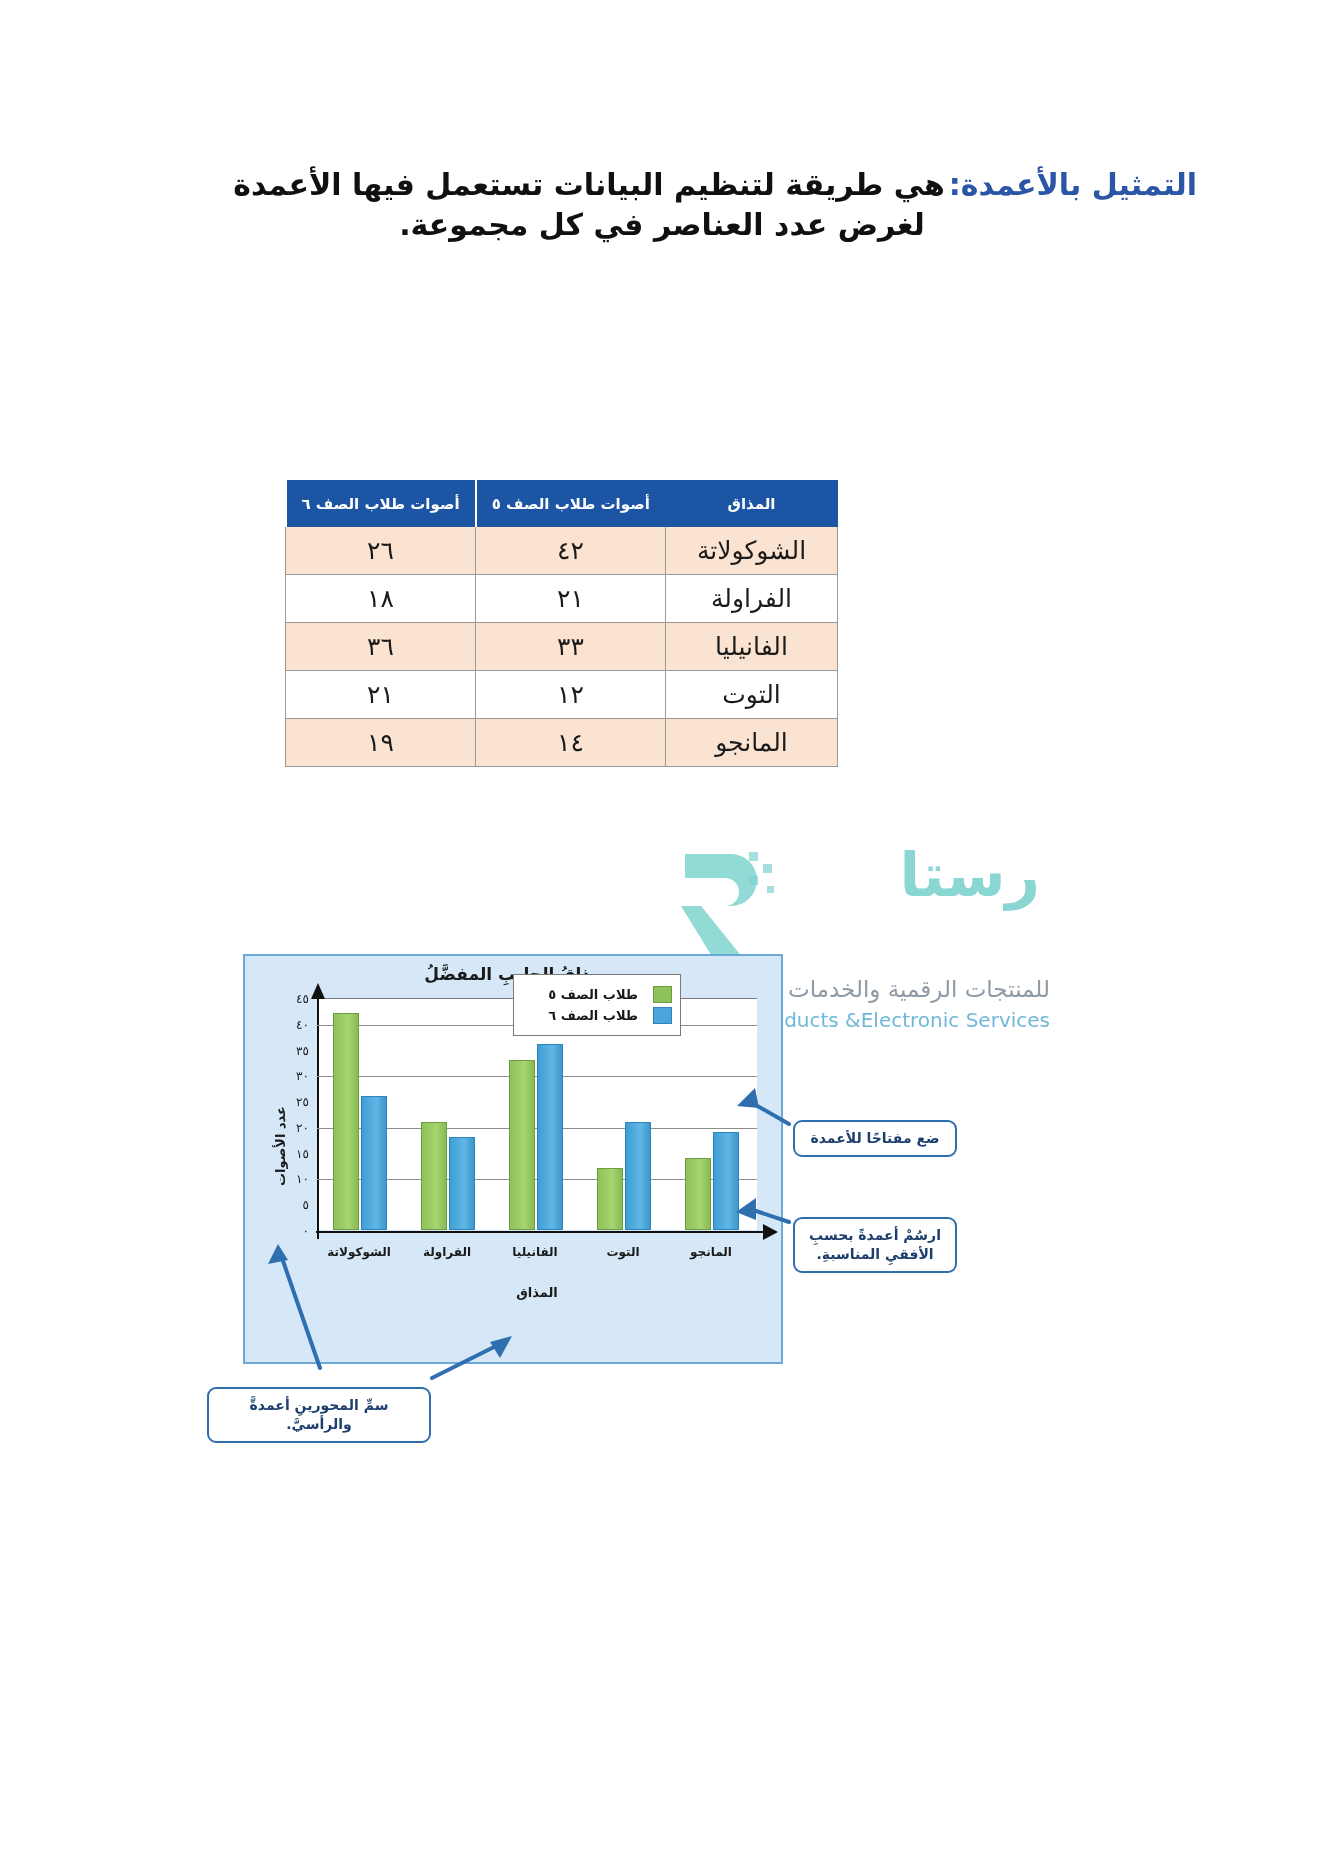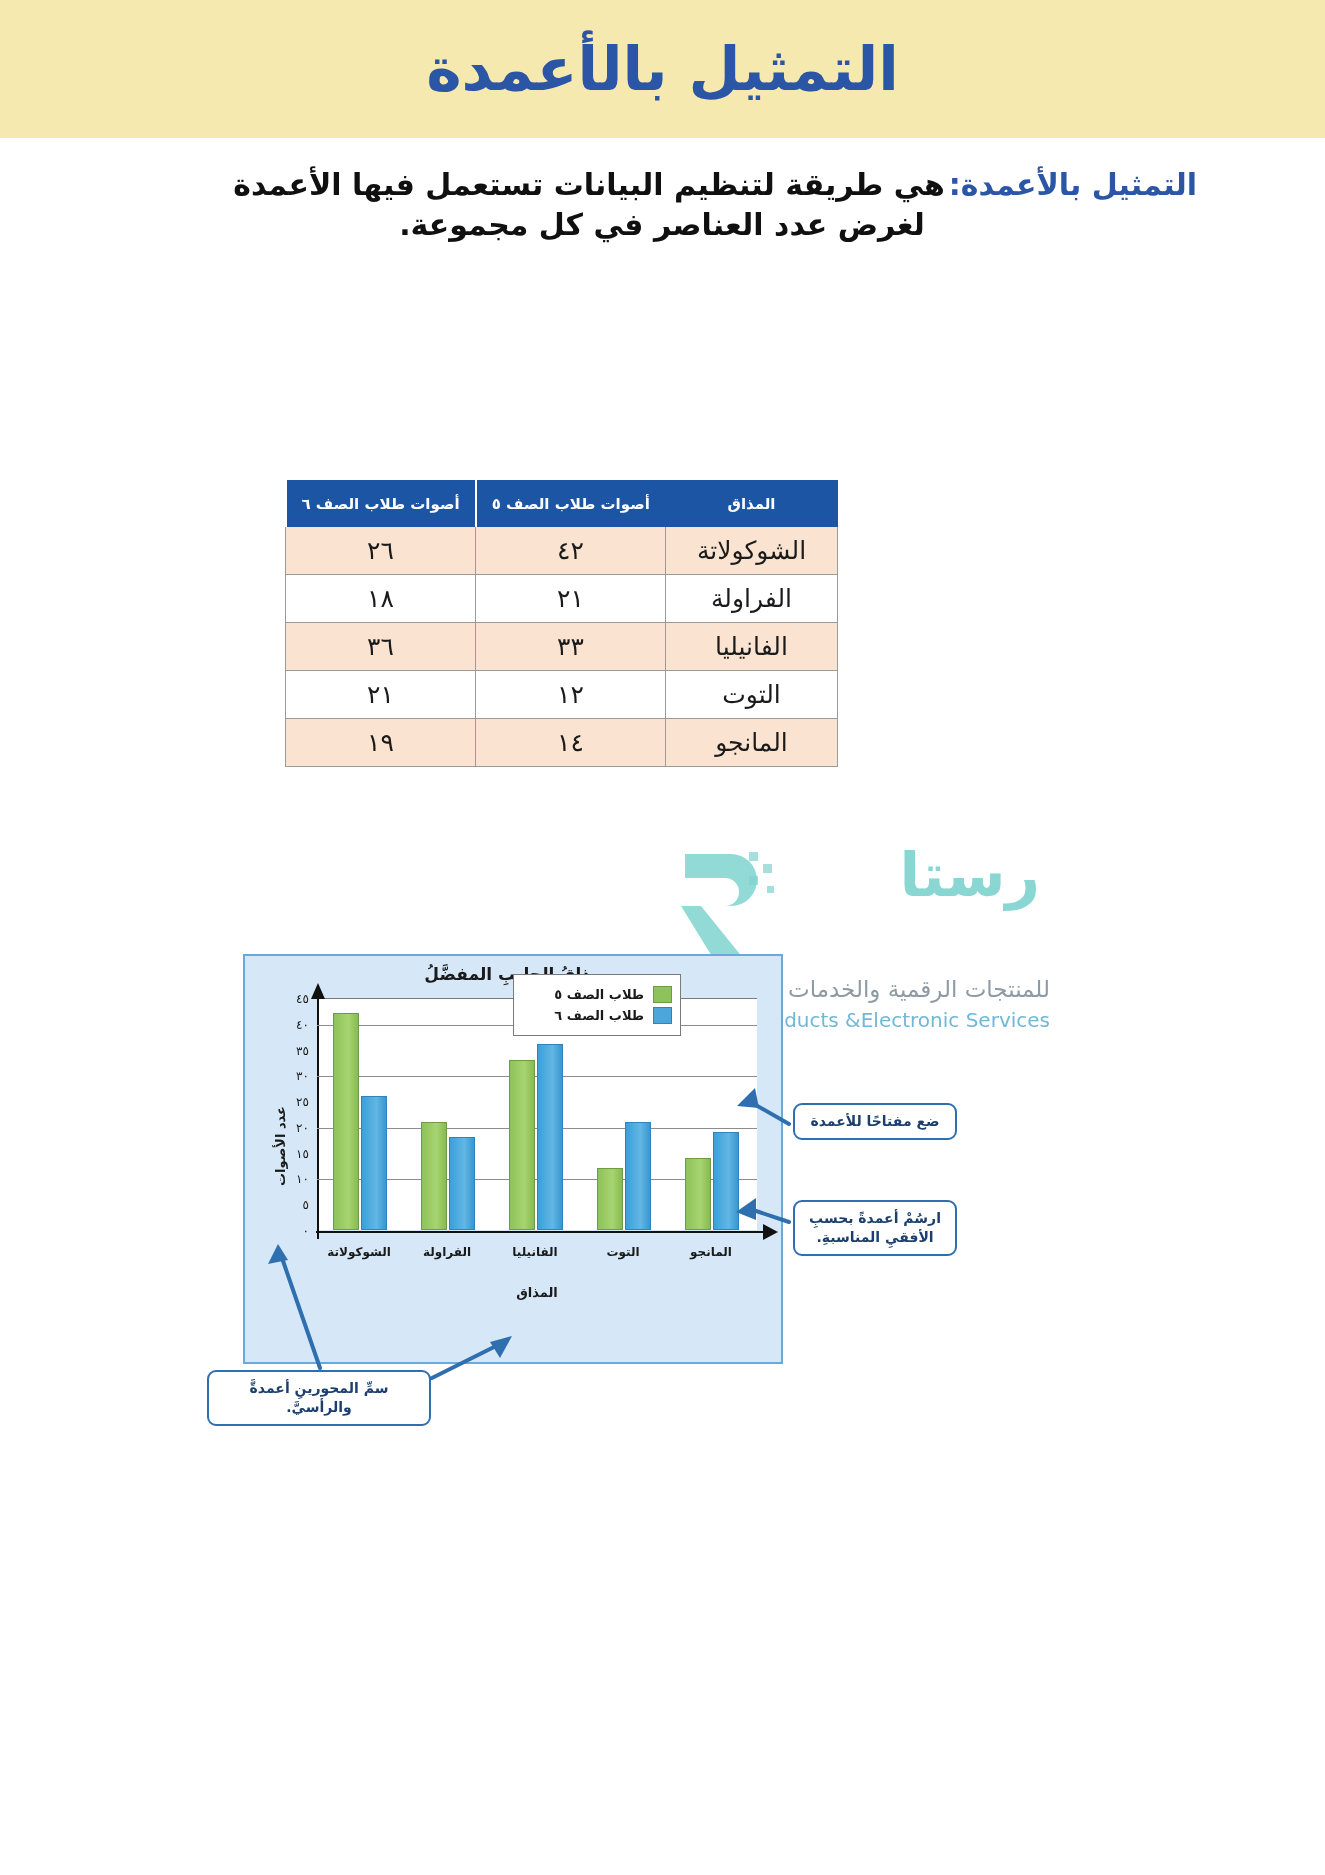--- a/index.html
+++ b/index.html
@@ -161,50 +161,47 @@
   .xlabel {
     position:absolute; left:0; right:0; top:286px; text-align:center;
     font-family:"DejaVu Sans","Liberation Sans",sans-serif;
     font-weight:700; font-size:13px; color:#1a1a1a; direction:rtl;
   }
   .legend {
     position:absolute; left:268px; top:18px; width:168px;
     background:#ffffff; border:1px solid #7a7a7a; padding:7px 8px;
     direction:rtl;
   }
-  .legend-row { display:flex; align-items:center; gap:9px; margin:4px 0; }
+  .legend-row { display:flex; align-items:center; gap:15px; margin:4px 0; }
   .swatch { width:19px; height:17px; flex:0 0 auto; }
   .swatch.g5 { background:#8ec25a; border:1px solid #6d9c42; }
   .swatch.g6 { background:#4aa6db; border:1px solid #2f84ba; }
   .legend-txt {
     font-family:"DejaVu Sans","Liberation Sans",sans-serif;
     font-weight:700; font-size:13px; color:#1a1a1a;
   }
 
   
   .callout {
     position:absolute; background:#ffffff;
     border:2px solid #2f6fb0; border-radius:9px;
     padding:7px 12px; direction:rtl; text-align:center;
     font-family:"DejaVu Sans","Liberation Sans",sans-serif;
-    font-size:14px; font-weight:700; color:#1d3f6e; line-height:1.35;
+    font-size:14px; font-weight:700; color:#1d3f6e; line-height:1.35;margin-top:17px;
   }
   .callout.c1 { left:793px; top:1103px; width:164px; }
   .callout.c2 { left:793px; top:1200px; width:164px; }
   .callout.c3 { left:207px; top:1370px; width:224px; }
   .arrow-svg { position:absolute; left:0; top:0; width:1325px; height:1875px; pointer-events:none; }
 </style>
 </head>
 <body>
 
 <div class="page">
 
-  <div class="banner">
-    <div class="banner-title">التمثيل بالأعمدة</div>
-  </div>
 
   <div class="definition">
     <div>
       <span class="def-term">التمثيل بالأعمدة:</span>
       <span class="def-body">هي طريقة لتنظيم البيانات تستعمل فيها الأعمدة</span>
     </div>
     <div class="def-body" style="text-align:center;">لغرض عدد العناصر في كل مجموعة.</div>
   </div>
 
 

